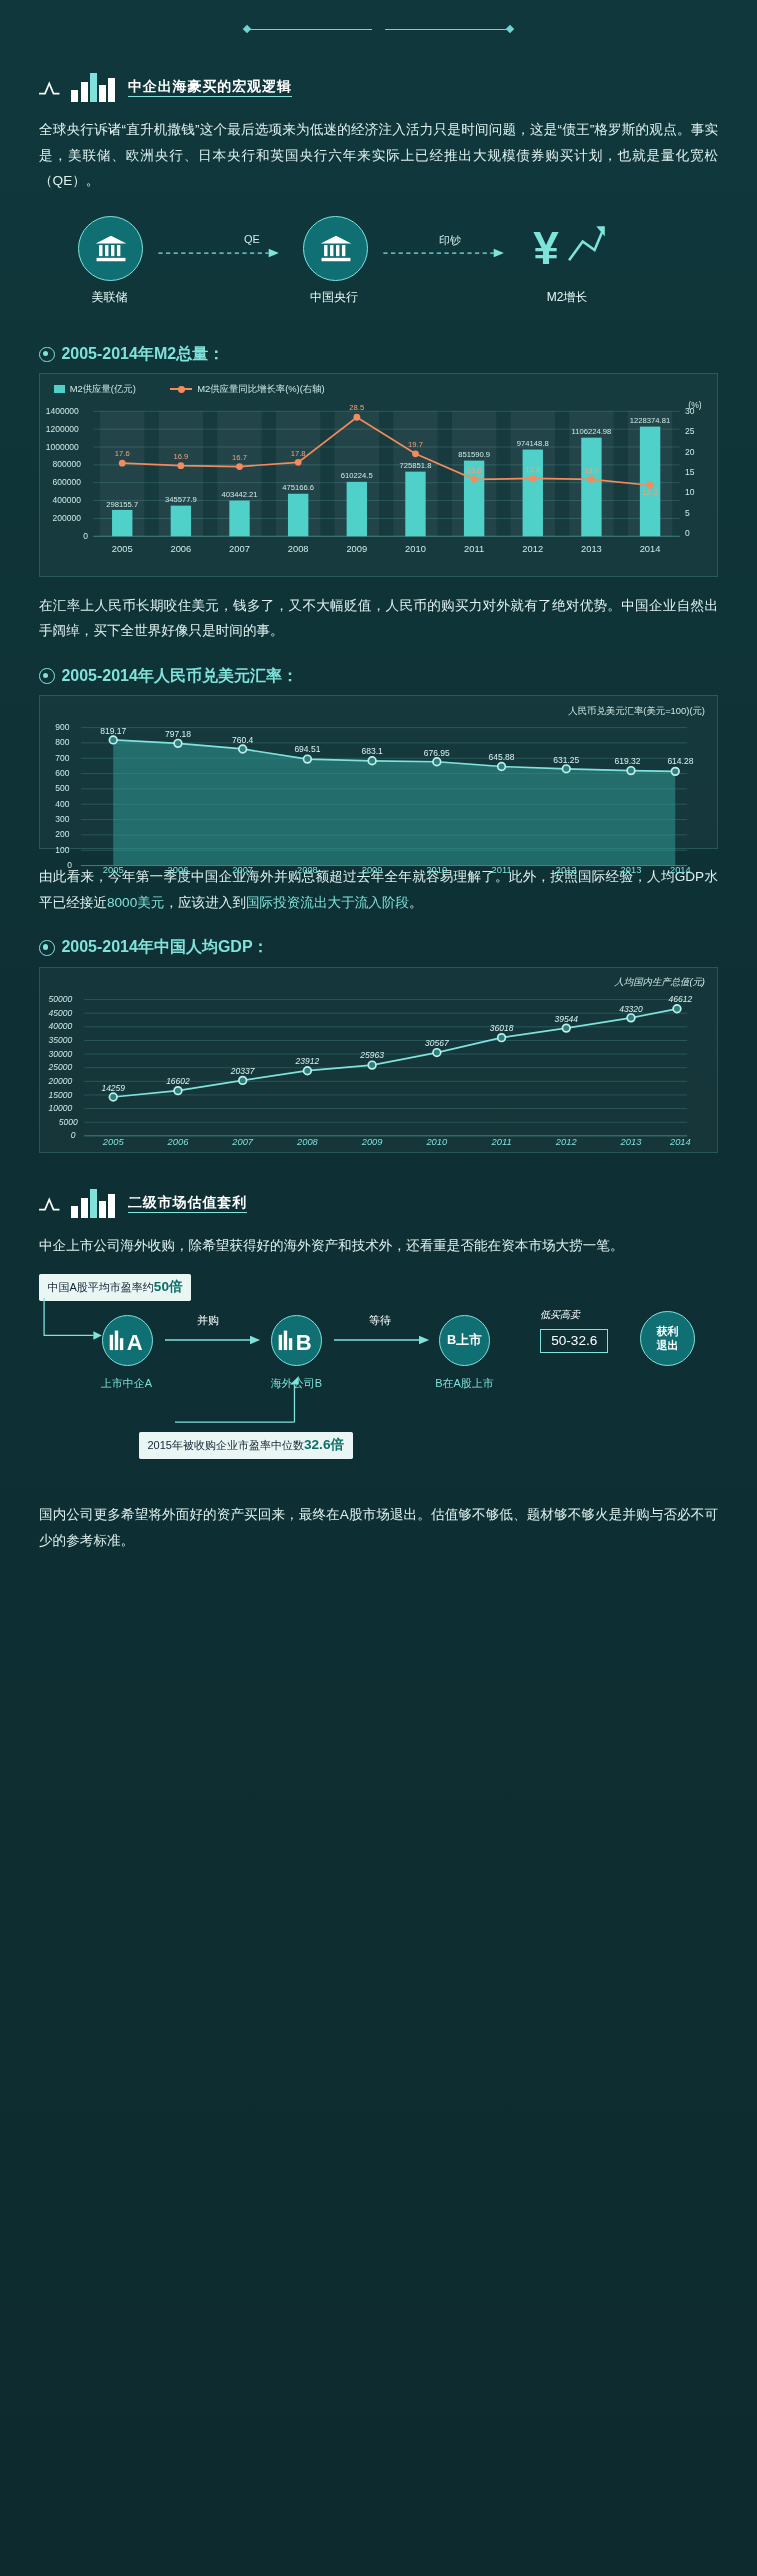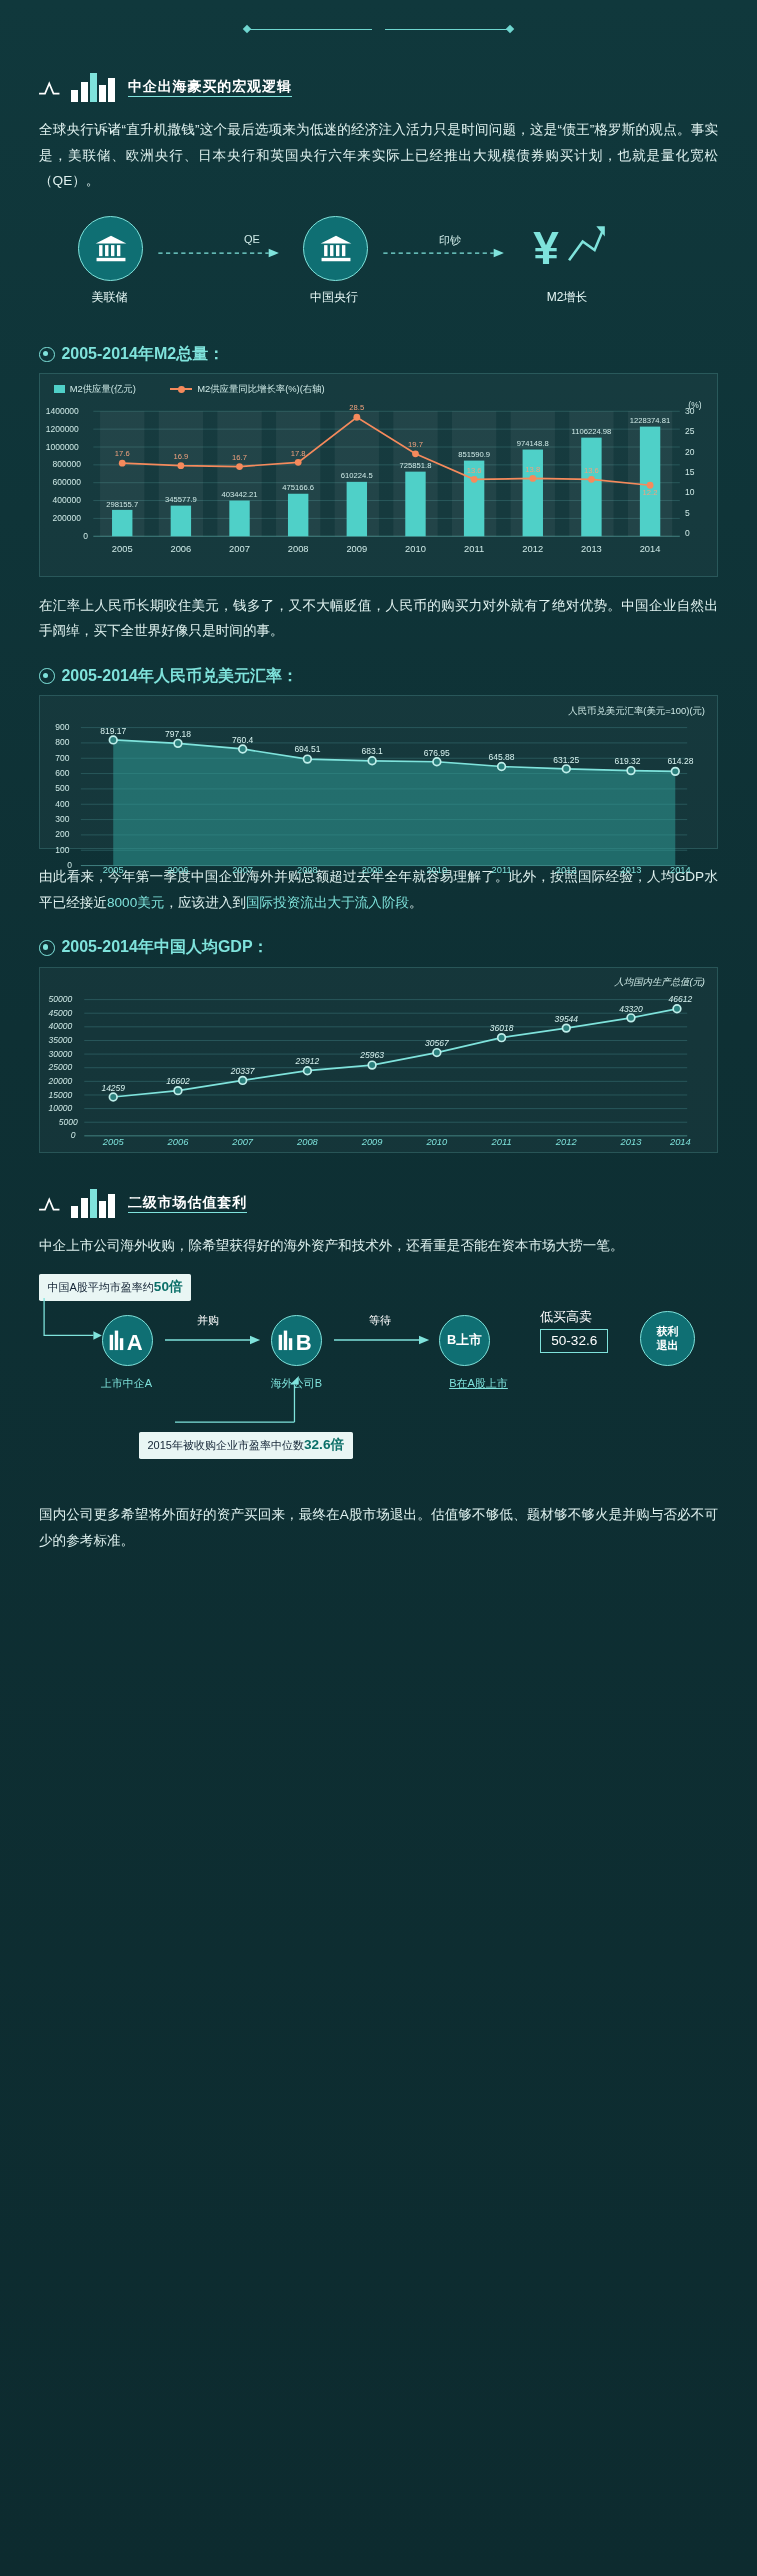--- a/index.html
+++ b/index.html
@@ -160,21 +160,21 @@
   }
   .circle.small-text{font-size:12.8px;}
   .circle.big-text{font-size:22px;}
   .caption{
     position:absolute;font-size:11px;color:#7fe3dc;text-align:center;
   }
   .arrow-lab{
     position:absolute;font-size:11px;color:#ffffff;
   }
   .price{
-    position:absolute;font-size:13px;color:#ffffff;
+    position:absolute;font-size:10px;color:#ffffff;font-style:italic;
   }
 
   
   .flow{
     margin:17px 39px 0 39px;
     height:111px;position:relative;
   }
   .flow .node{
     position:absolute;width:63px;height:63px;border-radius:50%;
     background:#0f6f73;border:1.7px solid #7fe3dc;
@@ -586,21 +586,21 @@
 
     <div class="arrow-lab" style="left:330px;top:39px;">等待</div>
     <svg style="position:absolute;left:295px;top:60px;" width="102" height="12" viewBox="0 0 120 14">
       <line x1="0" y1="7" x2="100" y2="7" stroke="#7fe3dc" stroke-width="1.5"></line>
       <polygon points="100,2 112,7 100,12" fill="#7fe3dc"></polygon>
     </svg>
 
     <div class="circle small-text" style="left:400px;top:41px;">
       <span>B上市</span>
     </div>
-    <div class="caption" style="left:392px;top:102px;width:95px;text-decoration:underline;">B在A股上市</div>
+    <div class="caption" style="left:378px;top:102px;width:95px;">B在A股上市</div>
 
     <div class="price" style="left:501px;top:34px;">低买高卖</div>
     <div style="position:absolute;left:501px;top:55px;border:0.9px solid #7fe3dc;padding:3.4px 10.2px;font-size:13.6px;color:#ffffff;">
       <span>50-32.6</span>
     </div>
 
     <div class="circle" style="left:601px;top:37px;width:53px;height:53px;flex-direction:column;font-size:11px;line-height:14.5px;">
       <span>获利</span>
       <span>退出</span>
     </div>

